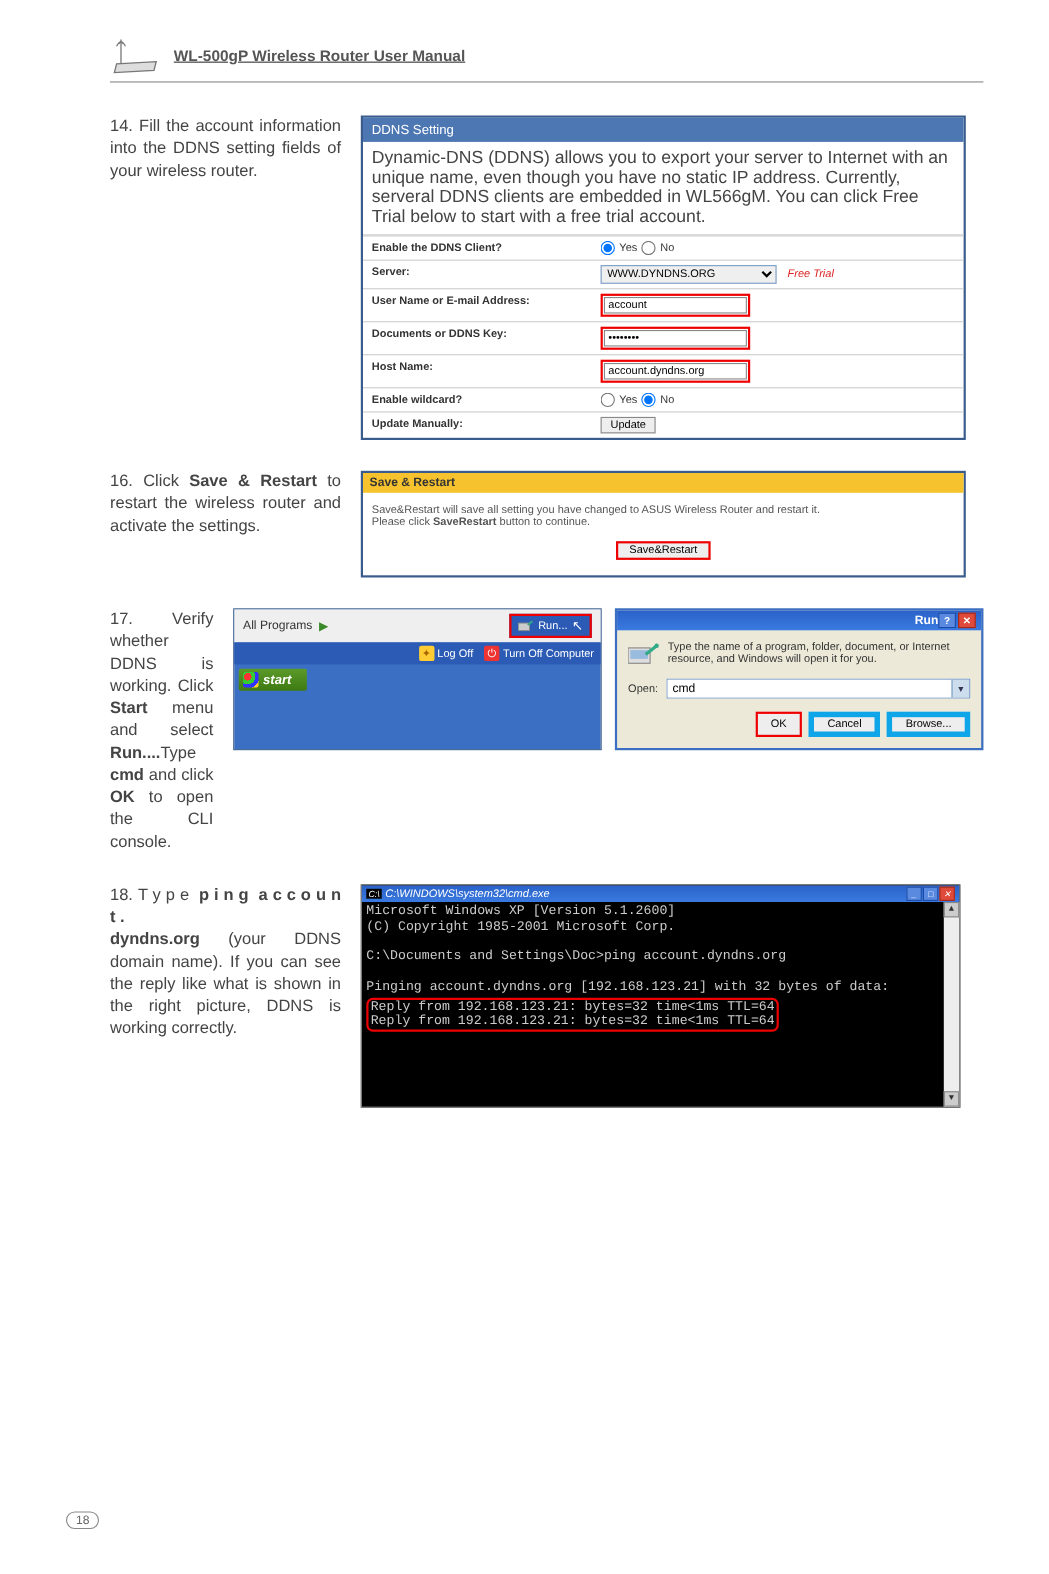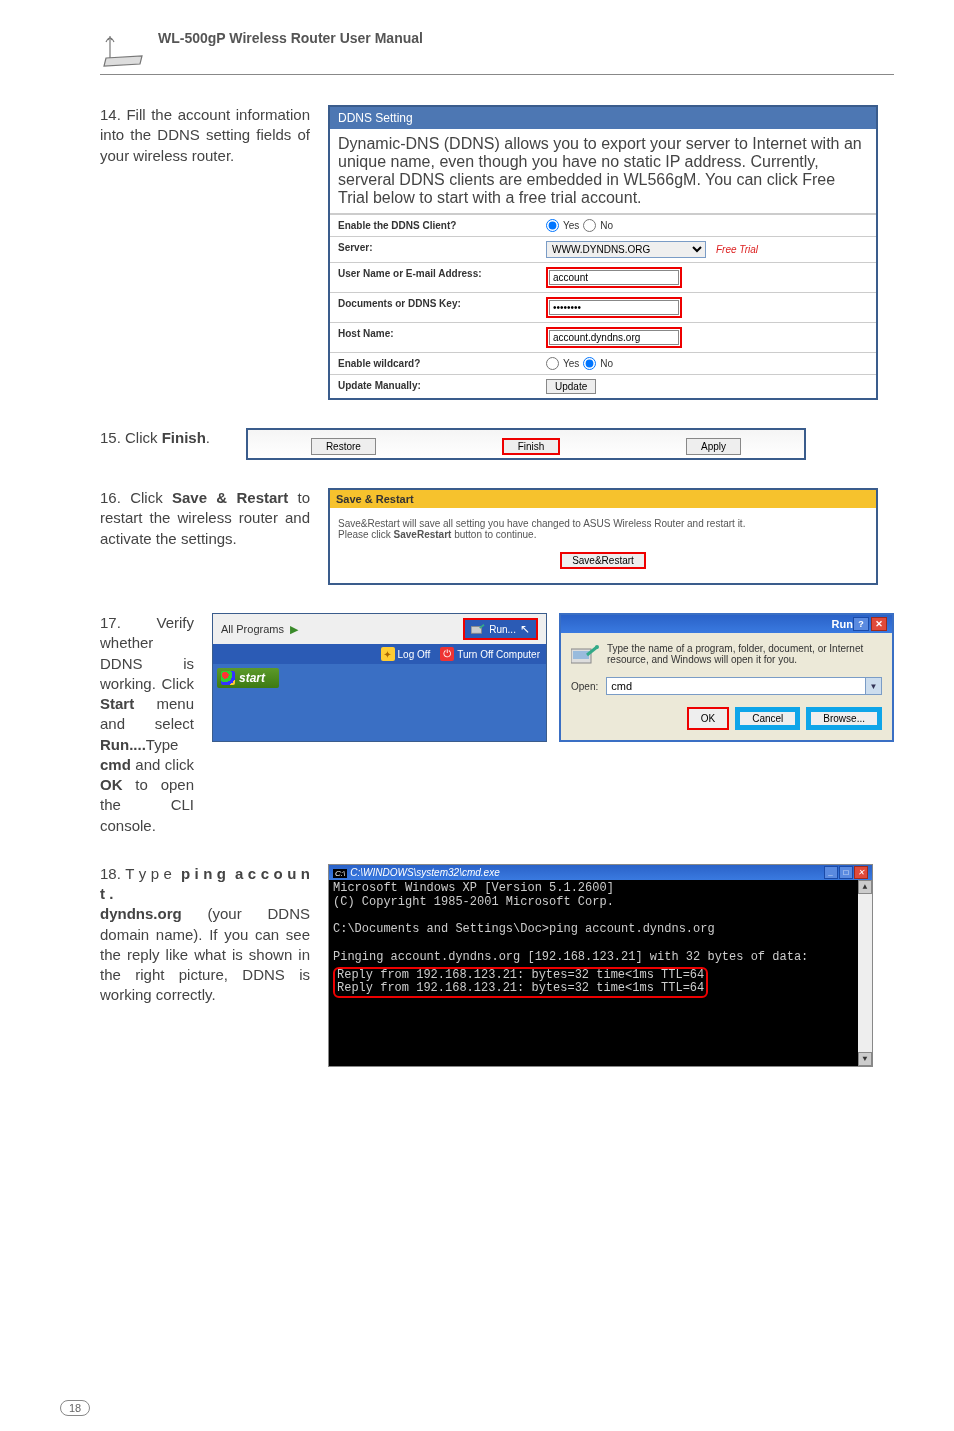--- a/index.html
+++ b/index.html
@@ -9,24 +9,25 @@
     background: #fff;
     font-family: Arial, Helvetica, sans-serif;
     color: #333;
     position: relative;
   }
   .page {
     padding: 30px 60px 40px 100px;
   }
   .header {
     display: flex;
-    align-items: flex-start;
+    align-items: center;
     border-bottom: 1px solid #888;
     padding-bottom: 4px;
     margin-bottom: 30px;
+    text-decoration: underline;
   }
   .router-icon {
     width: 48px;
     height: 40px;
     margin-right: 10px;
   }
   .router-icon svg { width: 100%; height: 100%; }
   .header-title {
     font-size: 14px;
     font-weight: bold;
@@ -341,21 +342,21 @@
   .cmd-reply-box {
     border: 2px solid #e00;
     border-radius: 6px;
     padding: 0 2px;
     display: inline-block;
     margin-top: 2px;
   }
 
   .page-num {
     position: absolute;
-    bottom: 15px;
+    bottom: 41px;
     left: 60px;
     border: 1px solid #888;
     border-radius: 10px;
     padding: 1px 8px;
     font-size: 11px;
     color: #666;
   }
 </style>
 </head>
 <body>
@@ -426,30 +427,20 @@
       </div>
       <div class="ddns-row">
         <div class="ddns-label">Update Manually:</div>
         <div class="ddns-value">
             <button class="btn-small">Update</button>
           </div>
       </div>
     </div>
   </div>
 
-  <div class="step step15">
-    <div class="step-text">
-      <span>15. Click </span><span class="bold">Finish</span><span>.</span>
-    </div>
-    <div class="finish-box">
-      <button>Restore</button>
-      <button class="finish-btn">Finish</button>
-      <button>Apply</button>
-    </div>
-  </div>
 
   <div class="step step16">
     <div class="step-text">16.&nbsp;Click <span class="bold">Save &amp; Restart</span> to restart the wireless router and activate the settings.</div>
     <div class="save-box">
       <div class="save-title">Save &amp; Restart</div>
       <div class="save-body">
         <div>Save&amp;Restart will save all setting you have changed to ASUS Wireless Router and restart it.</div>
         <div>Please click <b>SaveRestart</b> button to continue.</div>
         <button>Save&amp;Restart</button>
       </div>

